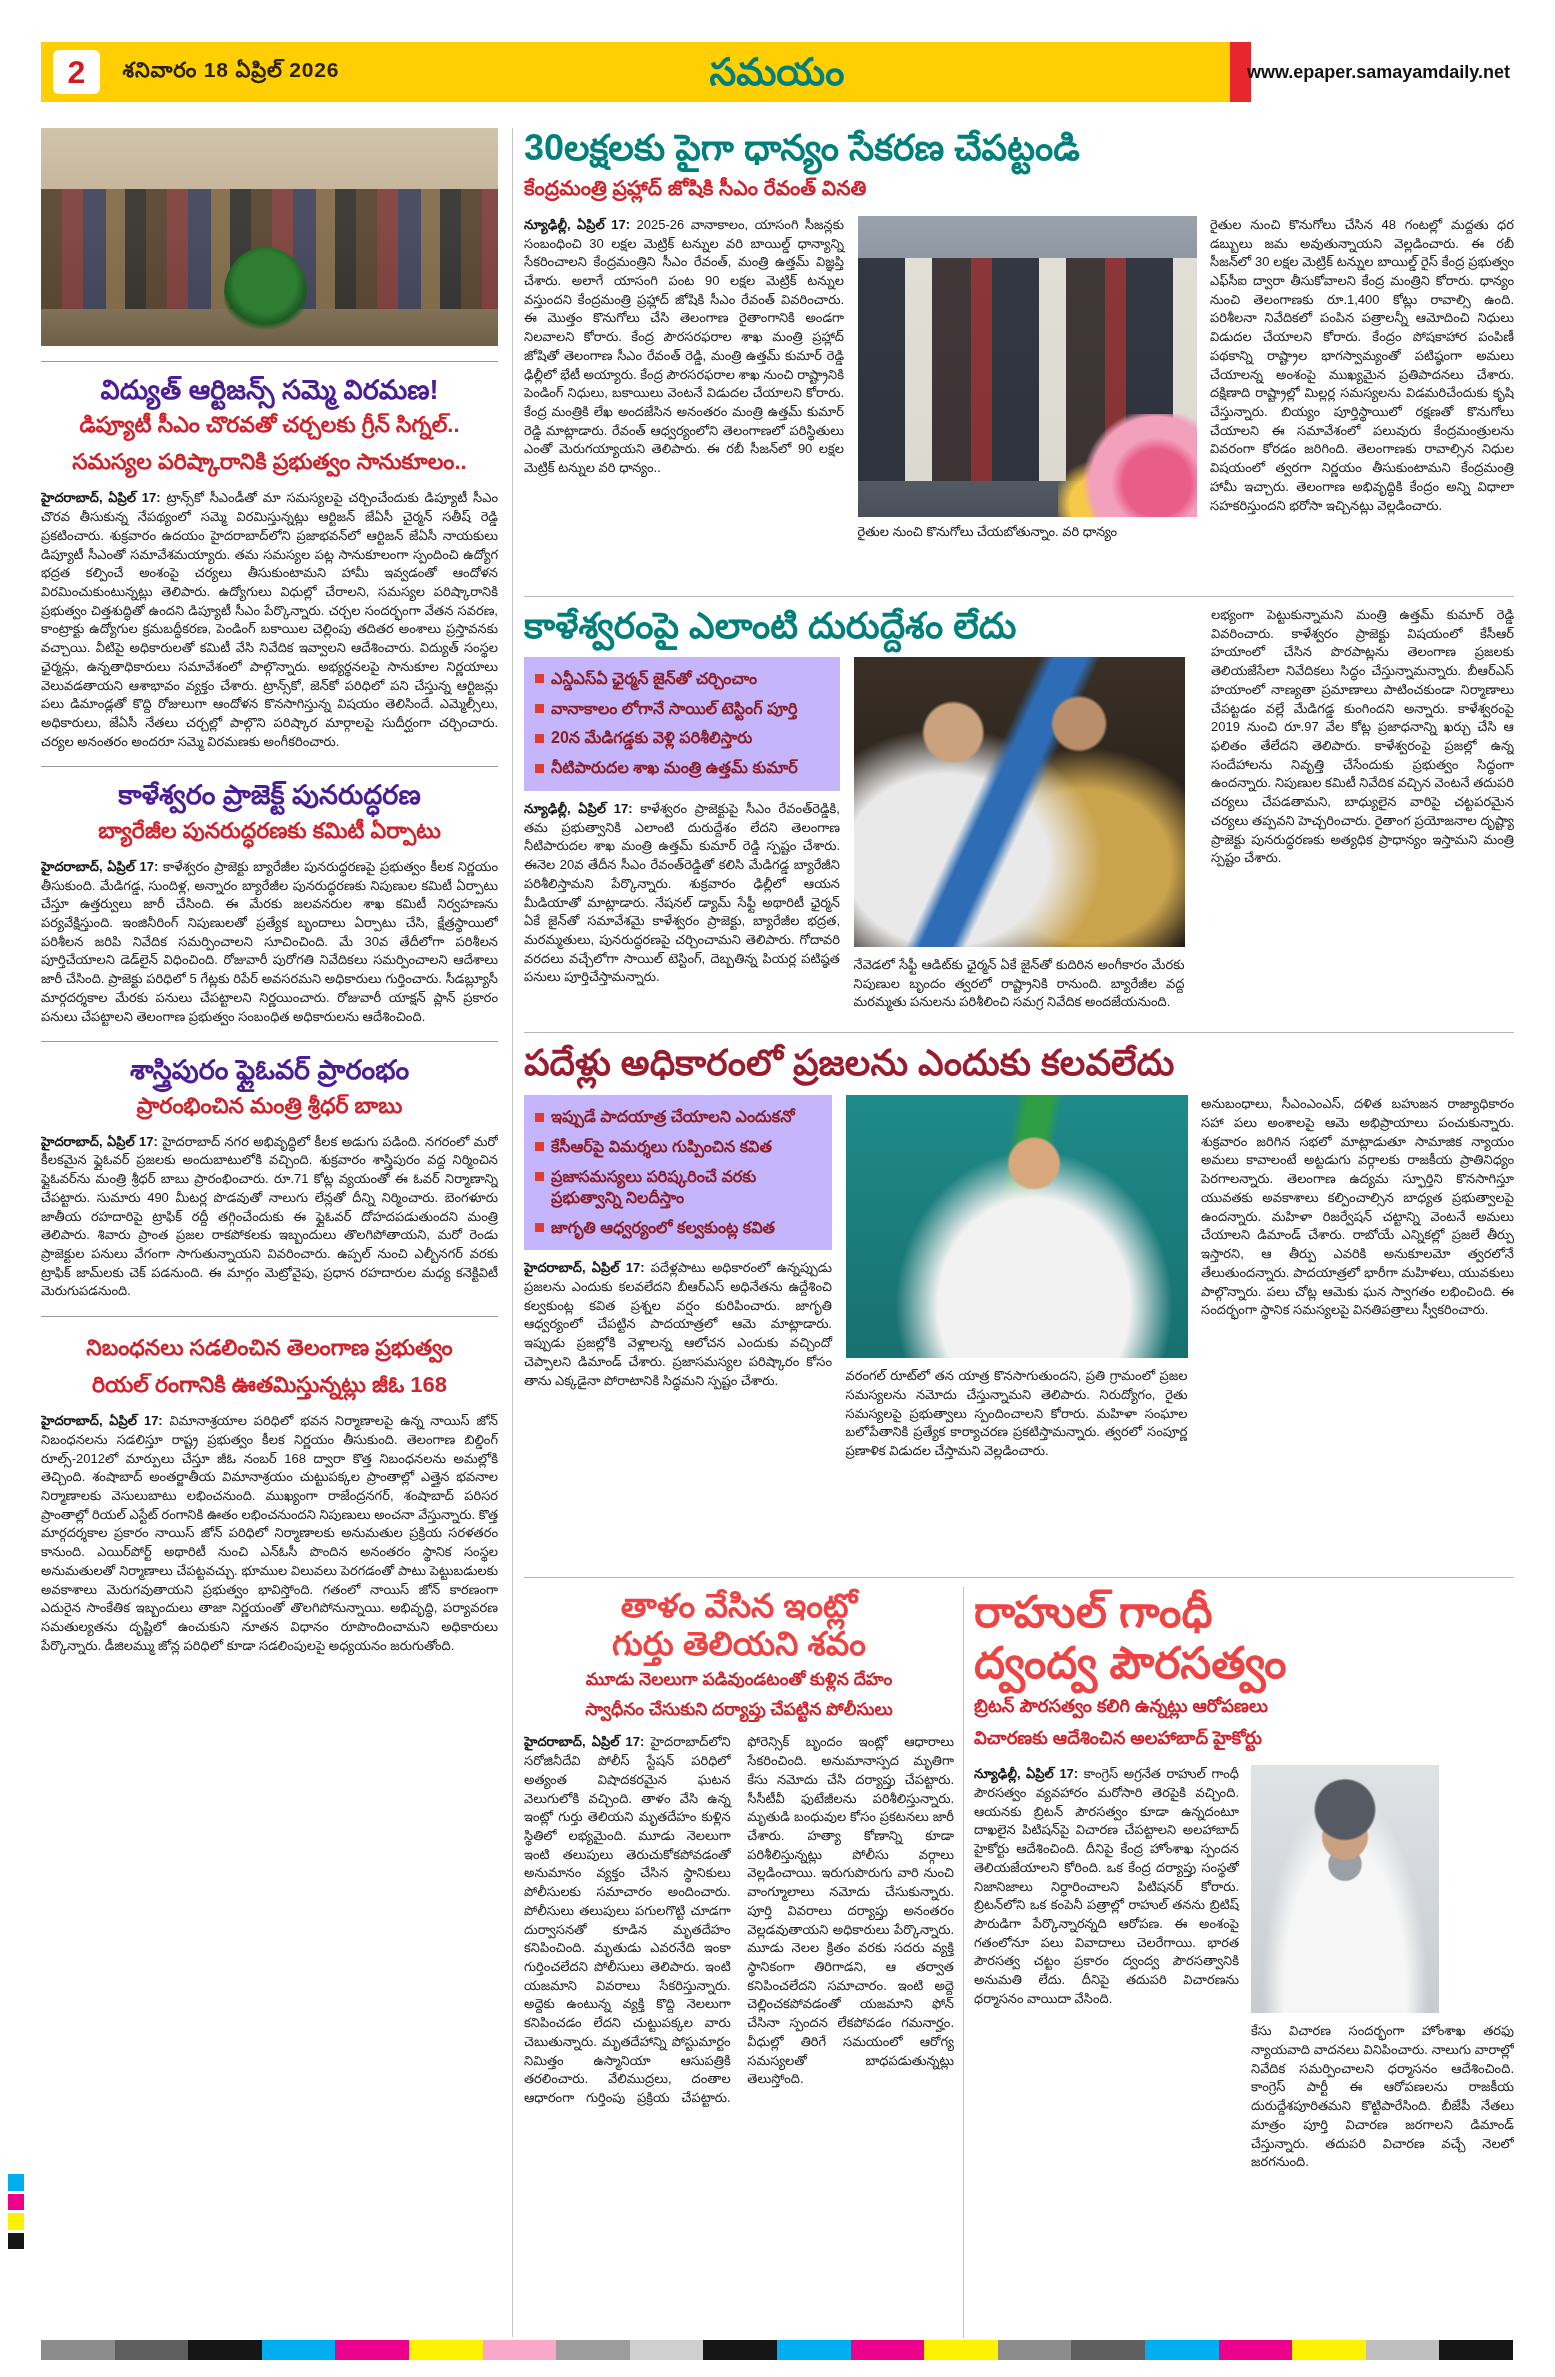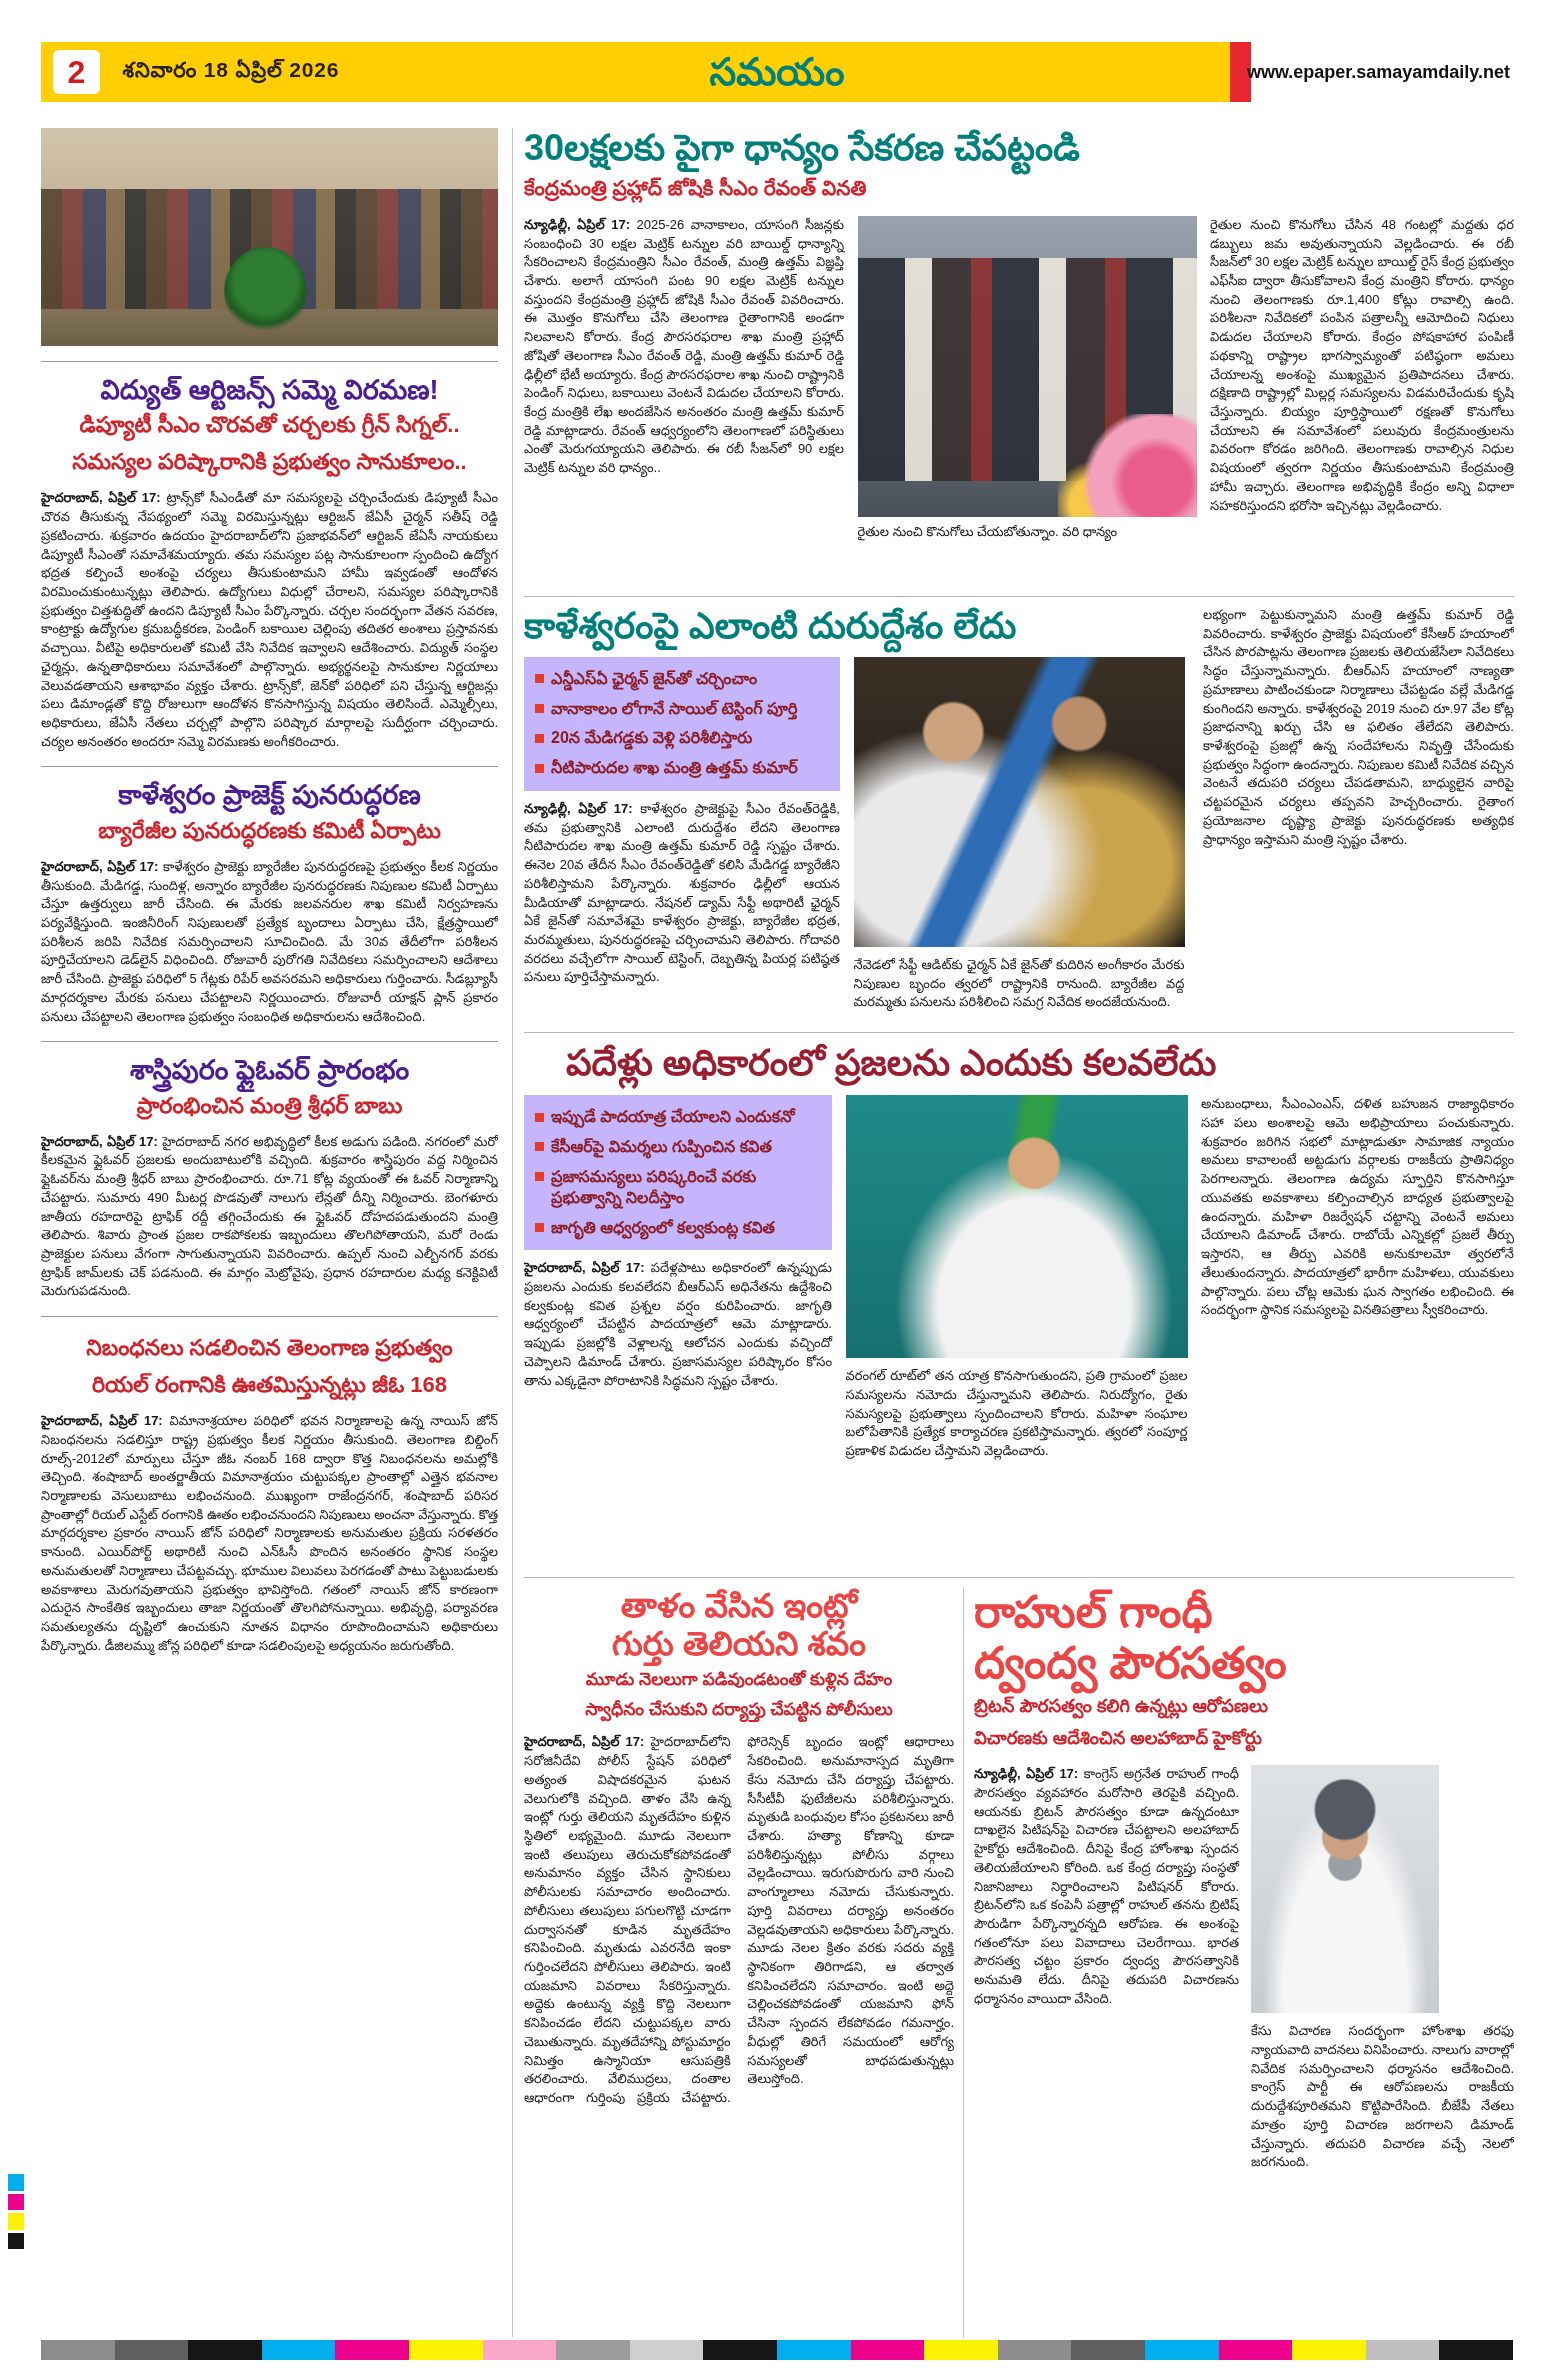--- a/index.html
+++ b/index.html
@@ -21,21 +21,21 @@
               font-size:38px; font-weight:800; color:#00807c; line-height:48px; }
   .hdr-red { width:21px; background:#e8262d; }
   .hdr-white { width:262px; background:#ffffff; display:flex; align-items:center; justify-content:flex-end;
                font-size:18px; font-weight:600; color:#111; padding-right:3px; }
 
   
   .body { font-size:13px; line-height:1.44; text-align:justify; color:#151515; }
   .dl { font-weight:700; }
   .red-sub { color:#d3222a; font-weight:700; }
   .hl-teal { color:#00807c; font-weight:800; line-height:1.12; }
-  .hl-maroon { color:#9a1c2e; font-weight:800; line-height:1.12;margin-left:42px; }
+  .hl-maroon { color:#9a1c2e; font-weight:800; line-height:1.12; }
   .hl-black { color:#ef4444; font-weight:800; line-height:1.15; }
 
   
   #leftcol { left:41px; top:128px; width:457px; height:2209px; overflow:hidden; }
   .l-head { font-size:27px; font-weight:800; color:#4c1d95; text-align:center; line-height:1.2; }
   .l-sub { font-size:22px; text-align:center; margin-top:6px; }
   .sec { border-top:0.8px solid #9a9a9a; margin-top:15px; padding-top:12px; }
   #leftcol .body { margin-top:9px; }
 
   
@@ -91,21 +91,21 @@
   #artA { left:524px; top:128px; width:990px; height:462px; }
   #artA .hl-teal { font-size:36px; }
   #artA .red-sub { font-size:20.3px; margin-top:9px; }
   .a-row { display:flex; gap:13.5px; margin-top:10.5px; }
   .a-col1 { width:320px; }
   .a-mid { width:339px; }
   .a-col2 { flex:1; }
   .caption { font-size:13px; margin-top:6px; line-height:1.4; color:#111; }
 
   #hlAB { left:524px; top:596px; width:990px; }
-  #artB { left:524px; top:606px; width:990px; height:418px; display:flex; gap:17px; }
+  #artB { left:524px; top:606px; width:990px; height:418px; display:flex; gap:25px; }
   .b-left { width:662px; }
   #artB .hl-teal { font-size:36px; }
   .b-row { display:flex; gap:13.5px; margin-top:10.5px; }
   .b-c1 { width:316px; }
   .b-c2 { width:331px; }
   .b-right { flex:1; }
 
   .pinkbox { background:#c4b5fd; padding:12px 10.5px; }
   .bullet { display:flex; gap:7.5px; margin-bottom:9px; }
   .bullet:last-child { margin-bottom:0; }

